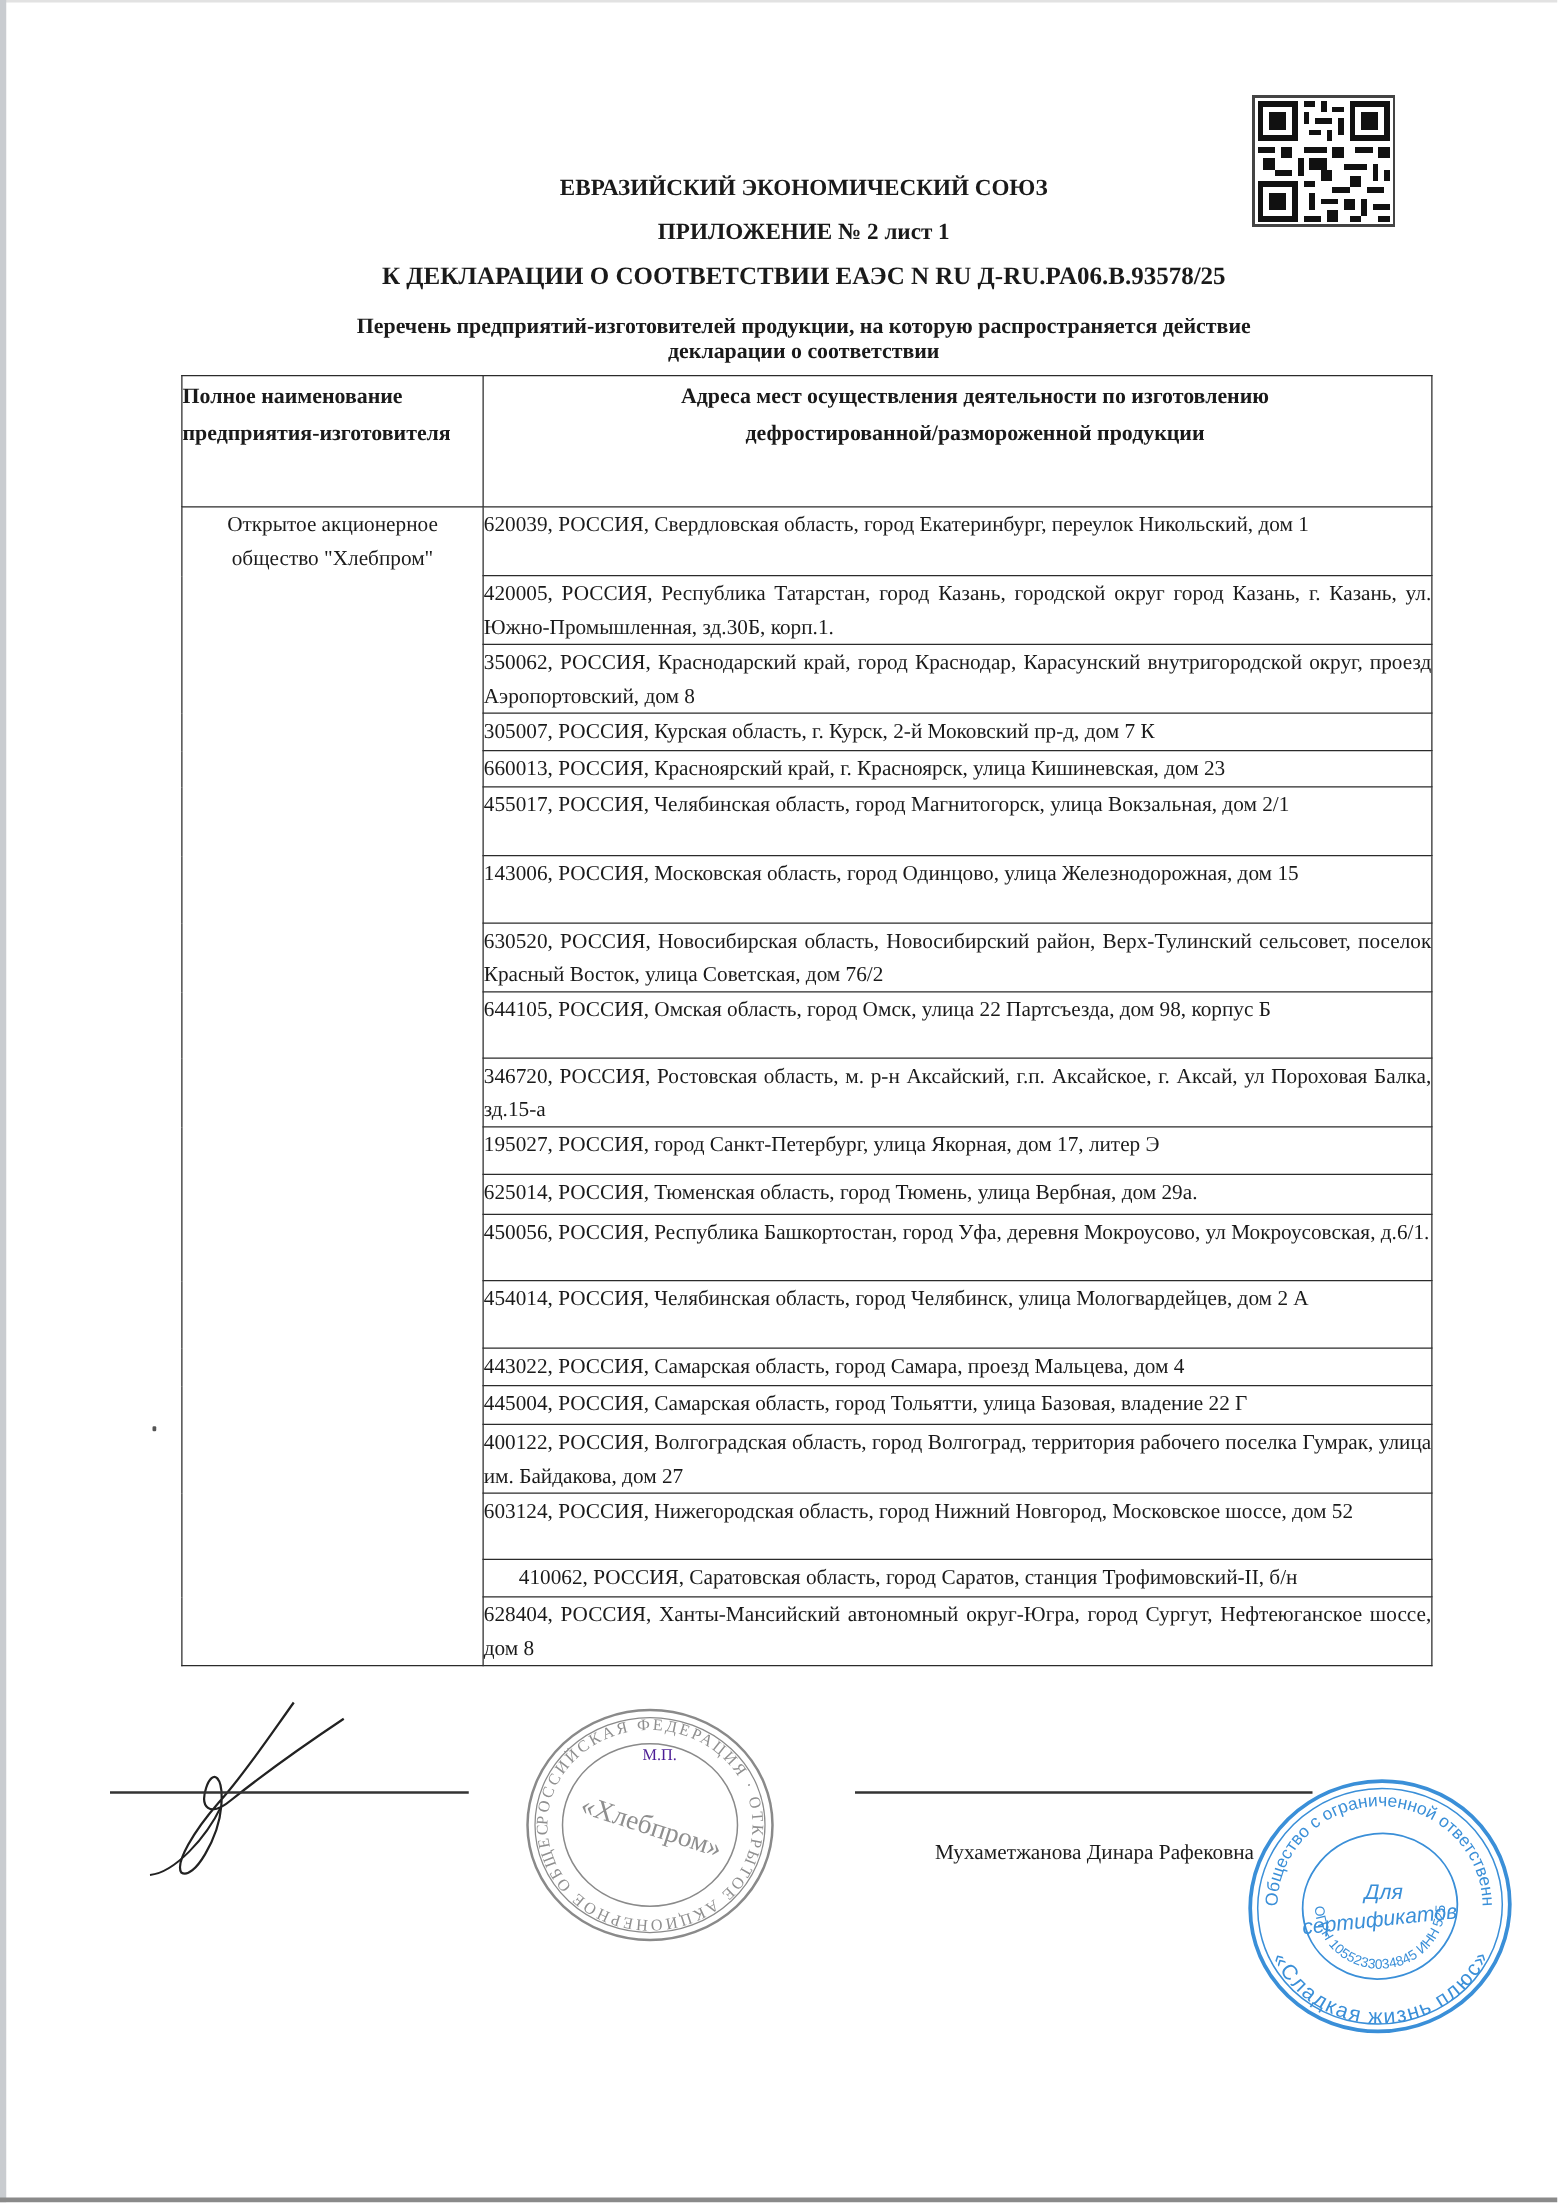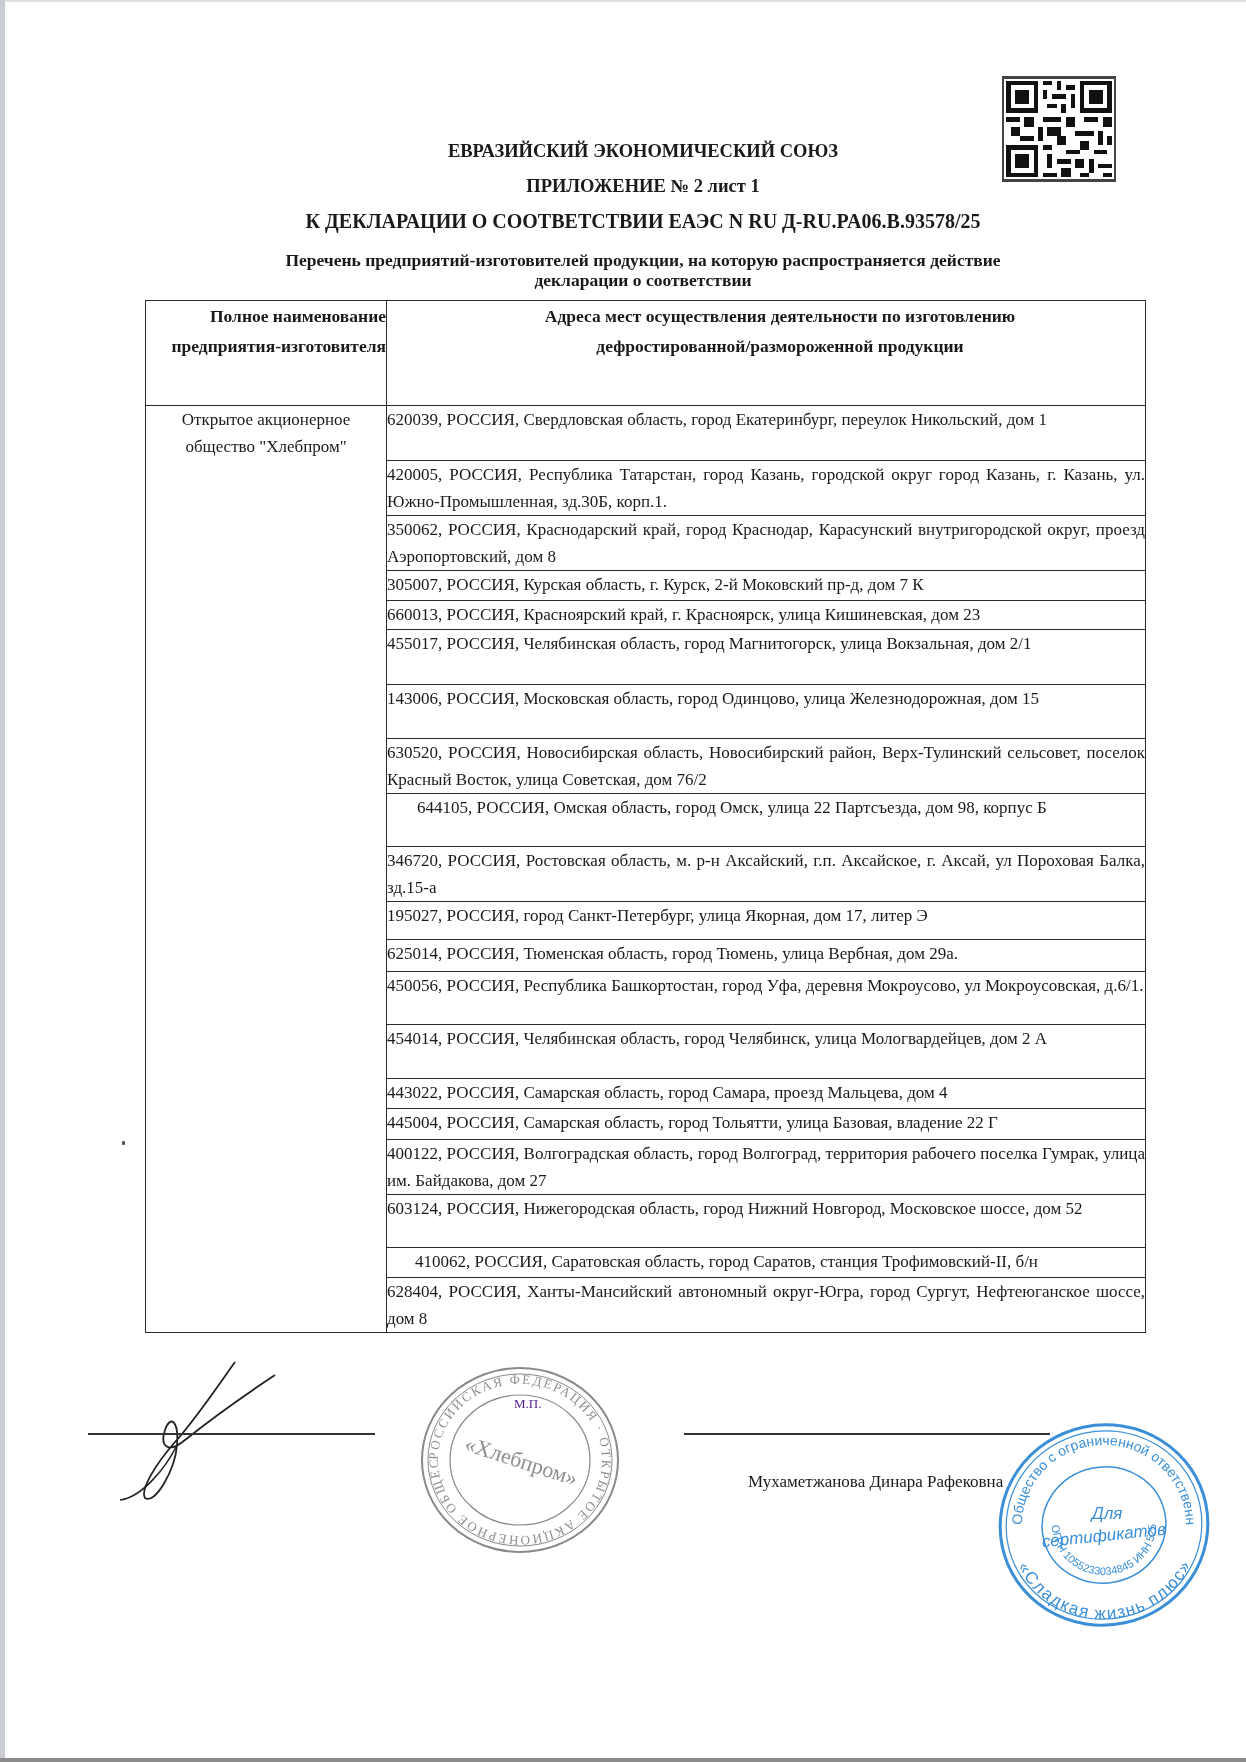--- a/index.html
+++ b/index.html
@@ -23,21 +23,21 @@
 
   table.list {
     position: absolute; left: 145px; top: 300px; width: 1001px;
     border-collapse: collapse; table-layout: fixed;
     font-size: 17px;
   }
   table.list td, table.list th {
     border: 1.5px solid #2b2b2b; vertical-align: top; padding: 0;
   }
   table.list th { font-weight: bold; font-size: 17.5px; line-height: 30px; }
-  th.c1 { width: 240px; text-align: right; padding-top: 8px; }
+  th.c1 { width: 240px; text-align: left; padding-top: 8px; }
   th.c2 { text-align: center; padding-top: 6px; height: 104px; }
   td.org { text-align: center; line-height: 27px; padding-top: 2px; font-size: 17px; }
   td.addr { text-align: justify; text-align-last: left; line-height: 27px; padding: 1px 8px 0 7px; font-size: 17px; }
 
   .sig-line-left { position: absolute; left: 88px; top: 1433px; width: 287px; height: 1.5px; background: #333; }
   .sig-line-right { position: absolute; left: 684px; top: 1433px; width: 366px; height: 1.5px; background: #333; }
   .sig-name { position: absolute; left: 748px; top: 1472px; font-size: 17px; }
   .signature { position: absolute; left: 115px; top: 1360px; width: 170px; height: 150px; }
   .seal-grey { position: absolute; left: 410px; top: 1360px; width: 220px; height: 200px; }
   .mp { position: absolute; left: 514px; top: 1396px; font-size: 13px; color: #4c1d95; }
@@ -134,21 +134,21 @@
       <tr>
         <td class="addr" style="height: 54px;">455017, РОССИЯ, Челябинская область, город Магнитогорск, улица Вокзальная, дом 2/1</td>
       </tr>
       <tr>
         <td class="addr" style="height: 53px;">143006, РОССИЯ, Московская область, город Одинцово, улица Железнодорожная, дом 15</td>
       </tr>
       <tr>
         <td class="addr" style="height: 51px;">630520, РОССИЯ, Новосибирская область, Новосибирский район, Верх-Тулинский сельсовет, поселок Красный Восток, улица Советская, дом 76/2</td>
       </tr>
       <tr>
-        <td class="addr" style="height: 52px; padding-left: 30px;">644105, РОССИЯ, Омская область, город Омск, улица 22 Партсъезда, дом 98, корпус Б</td>
+        <td class="addr" style="height: 52px;">644105, РОССИЯ, Омская область, город Омск, улица 22 Партсъезда, дом 98, корпус Б</td>
       </tr>
       <tr>
         <td class="addr" style="height: 52px;">346720, РОССИЯ, Ростовская область, м. р-н Аксайский, г.п. Аксайское, г. Аксай, ул Пороховая Балка, зд.15-а</td>
       </tr>
       <tr>
         <td class="addr" style="height: 37px;">195027, РОССИЯ, город Санкт-Петербург, улица Якорная, дом 17, литер Э</td>
       </tr>
       <tr>
         <td class="addr" style="height: 31px;">625014, РОССИЯ, Тюменская область, город Тюмень, улица Вербная, дом 29а.</td>
       </tr>

